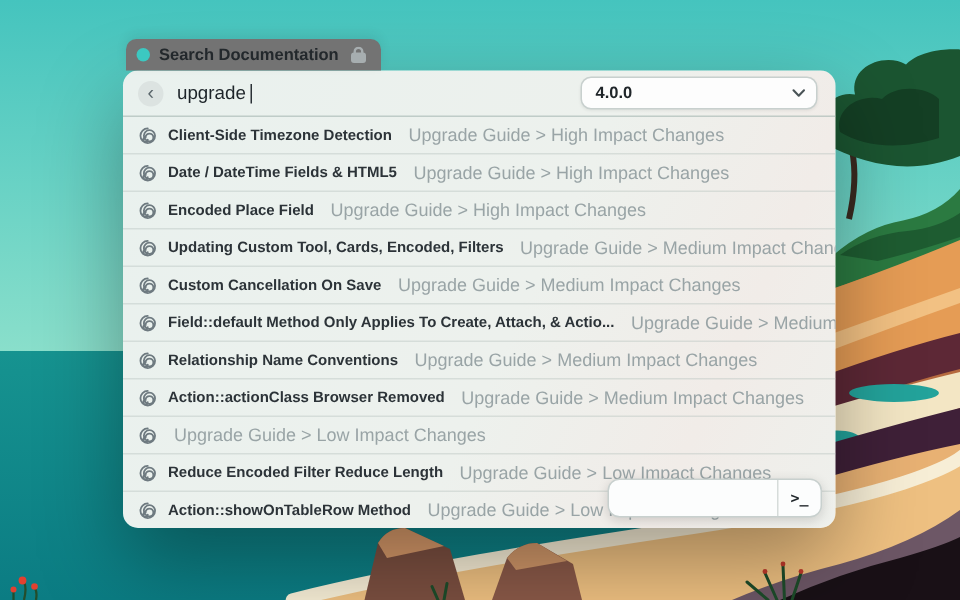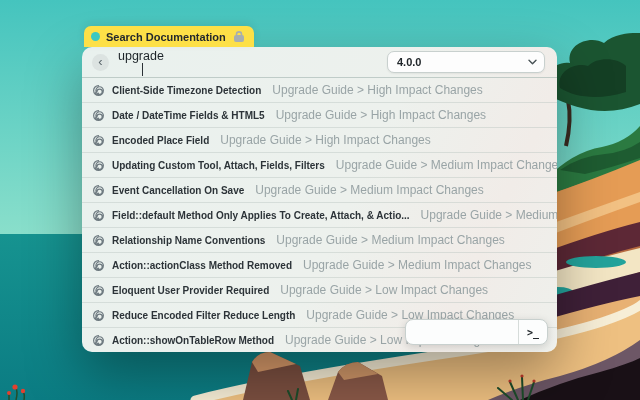--- a/index.html
+++ b/index.html
@@ -7,21 +7,21 @@
     width:640px;height:400px;position:relative;overflow:hidden;
     font-family:"Liberation Sans",sans-serif;
     -webkit-font-smoothing:antialiased;
   }
   .scene{position:absolute;inset:0;z-index:0;}
 
   
   .tab-pill{
     position:absolute;left:84px;top:26px;height:21px;z-index:3;
     display:flex;align-items:center;gap:6px;padding:0 8px 0 7px;
-    background:#fde047;border-radius:7px 7px 0 0;
+    background:#737373;border-radius:7px 7px 0 0;
     box-shadow:0 -3px 8px rgba(0,0,0,.07);
   }
   .tab-dot{width:9px;height:9px;border-radius:50%;background:#3cc8c1;}
   .tab-label{font-size:11px;font-weight:700;color:#23282c;white-space:nowrap;}
   .lock-badge{display:flex;align-items:center;}
 
   
   .window{
     position:absolute;left:82px;top:47px;width:475px;height:305px;z-index:2;
     background:linear-gradient(115deg,#e9f1ee 0%,#edf1ed 55%,#f1ece8 80%,#eef0ec 100%);
@@ -30,21 +30,21 @@
   }
   .search-row{
     height:30px;flex:0 0 30px;display:flex;align-items:center;gap:9px;
     padding:0 12px 0 10px;border-bottom:1px solid rgba(168,184,180,.65);
   }
   .back-btn{
     width:17px;height:17px;border-radius:50%;background:#dce3e1;color:#5a666b;
     display:flex;align-items:center;justify-content:center;
     font-size:13px;line-height:1;cursor:default;flex:0 0 auto;padding-bottom:1px;box-sizing:border-box;
   }
-  .query{font-size:12.5px;font-weight:500;color:#1d2429;display:flex;align-items:center;flex-direction:column;}
+  .query{font-size:12.5px;font-weight:500;color:#1d2429;display:flex;align-items:center;}
   .caret{display:inline-block;width:1px;height:13px;background:#2a3136;margin-left:3px;}
   .version-select{
     margin-left:auto;width:158px;height:22px;box-sizing:border-box;
     display:flex;align-items:center;justify-content:space-between;
     background:#fdfdfd;border:1px solid #c8d0ce;border-radius:7px;
     padding:0 7px 0 9px;font-size:11px;font-weight:600;color:#20262a;
     box-shadow:0 1px 2px rgba(0,0,0,.06);
   }
   .results{flex:1;display:flex;flex-direction:column;}
   .result-row{
@@ -205,31 +205,31 @@
       <span class="result-title">Encoded Place Field</span>
       <span class="result-breadcrumb">Upgrade Guide &gt; High Impact Changes</span>
     </div>
 
     <div class="result-row">
       <span class="result-icon">
           <svg width="13" height="13" viewBox="0 0 16 16">
             <path d="M8 2 a6 6 0 1 0 6 6 a4.6 4.6 0 1 0 -4.6 4.6 a3.2 3.2 0 1 0 -3.2 -3.2 a1.8 1.8 0 1 0 1.8 1.8" fill="none" stroke="#6e7a80" stroke-width="1.5" stroke-linecap="round"></path>
           </svg>
         </span>
-      <span class="result-title">Updating Custom Tool, Attach, Fields, Filters</span>
-      <span class="result-breadcrumb">Upgrade Guide &gt; Medium Impact Changes</span>
-    </div>
-
-    <div class="result-row">
-      <span class="result-icon">
-          <svg width="13" height="13" viewBox="0 0 16 16">
-            <path d="M8 2 a6 6 0 1 0 6 6 a4.6 4.6 0 1 0 -4.6 4.6 a3.2 3.2 0 1 0 -3.2 -3.2 a1.8 1.8 0 1 0 1.8 1.8" fill="none" stroke="#6e7a80" stroke-width="1.5" stroke-linecap="round"></path>
-          </svg>
-        </span>
-      <span class="result-title">Event Cancellation On Save</span>
+      <span class="result-title">Updating Custom Tool, Cards, Encoded, Filters</span>
+      <span class="result-breadcrumb">Upgrade Guide &gt; Medium Impact Changes</span>
+    </div>
+
+    <div class="result-row">
+      <span class="result-icon">
+          <svg width="13" height="13" viewBox="0 0 16 16">
+            <path d="M8 2 a6 6 0 1 0 6 6 a4.6 4.6 0 1 0 -4.6 4.6 a3.2 3.2 0 1 0 -3.2 -3.2 a1.8 1.8 0 1 0 1.8 1.8" fill="none" stroke="#6e7a80" stroke-width="1.5" stroke-linecap="round"></path>
+          </svg>
+        </span>
+      <span class="result-title">Custom Cancellation On Save</span>
       <span class="result-breadcrumb">Upgrade Guide &gt; Medium Impact Changes</span>
     </div>
 
     <div class="result-row">
       <span class="result-icon">
           <svg width="13" height="13" viewBox="0 0 16 16">
             <path d="M8 2 a6 6 0 1 0 6 6 a4.6 4.6 0 1 0 -4.6 4.6 a3.2 3.2 0 1 0 -3.2 -3.2 a1.8 1.8 0 1 0 1.8 1.8" fill="none" stroke="#6e7a80" stroke-width="1.5" stroke-linecap="round"></path>
           </svg>
         </span>
       <span class="result-title">Field::default Method Only Applies To Create, Attach, &amp; Actio...</span>
@@ -245,31 +245,30 @@
       <span class="result-title">Relationship Name Conventions</span>
       <span class="result-breadcrumb">Upgrade Guide &gt; Medium Impact Changes</span>
     </div>
 
     <div class="result-row">
       <span class="result-icon">
           <svg width="13" height="13" viewBox="0 0 16 16">
             <path d="M8 2 a6 6 0 1 0 6 6 a4.6 4.6 0 1 0 -4.6 4.6 a3.2 3.2 0 1 0 -3.2 -3.2 a1.8 1.8 0 1 0 1.8 1.8" fill="none" stroke="#6e7a80" stroke-width="1.5" stroke-linecap="round"></path>
           </svg>
         </span>
-      <span class="result-title">Action::actionClass Method Removed</span>
-      <span class="result-breadcrumb">Upgrade Guide &gt; Medium Impact Changes</span>
-    </div>
-
-    <div class="result-row">
-      <span class="result-icon">
-          <svg width="13" height="13" viewBox="0 0 16 16">
-            <path d="M8 2 a6 6 0 1 0 6 6 a4.6 4.6 0 1 0 -4.6 4.6 a3.2 3.2 0 1 0 -3.2 -3.2 a1.8 1.8 0 1 0 1.8 1.8" fill="none" stroke="#6e7a80" stroke-width="1.5" stroke-linecap="round"></path>
-          </svg>
-        </span>
-      <span class="result-title">Eloquent User Provider Required</span>
+      <span class="result-title">Action::actionClass Browser Removed</span>
+      <span class="result-breadcrumb">Upgrade Guide &gt; Medium Impact Changes</span>
+    </div>
+
+    <div class="result-row">
+      <span class="result-icon">
+          <svg width="13" height="13" viewBox="0 0 16 16">
+            <path d="M8 2 a6 6 0 1 0 6 6 a4.6 4.6 0 1 0 -4.6 4.6 a3.2 3.2 0 1 0 -3.2 -3.2 a1.8 1.8 0 1 0 1.8 1.8" fill="none" stroke="#6e7a80" stroke-width="1.5" stroke-linecap="round"></path>
+          </svg>
+        </span>
       <span class="result-breadcrumb">Upgrade Guide &gt; Low Impact Changes</span>
     </div>
 
     <div class="result-row">
       <span class="result-icon">
           <svg width="13" height="13" viewBox="0 0 16 16">
             <path d="M8 2 a6 6 0 1 0 6 6 a4.6 4.6 0 1 0 -4.6 4.6 a3.2 3.2 0 1 0 -3.2 -3.2 a1.8 1.8 0 1 0 1.8 1.8" fill="none" stroke="#6e7a80" stroke-width="1.5" stroke-linecap="round"></path>
           </svg>
         </span>
       <span class="result-title">Reduce Encoded Filter Reduce Length</span>

